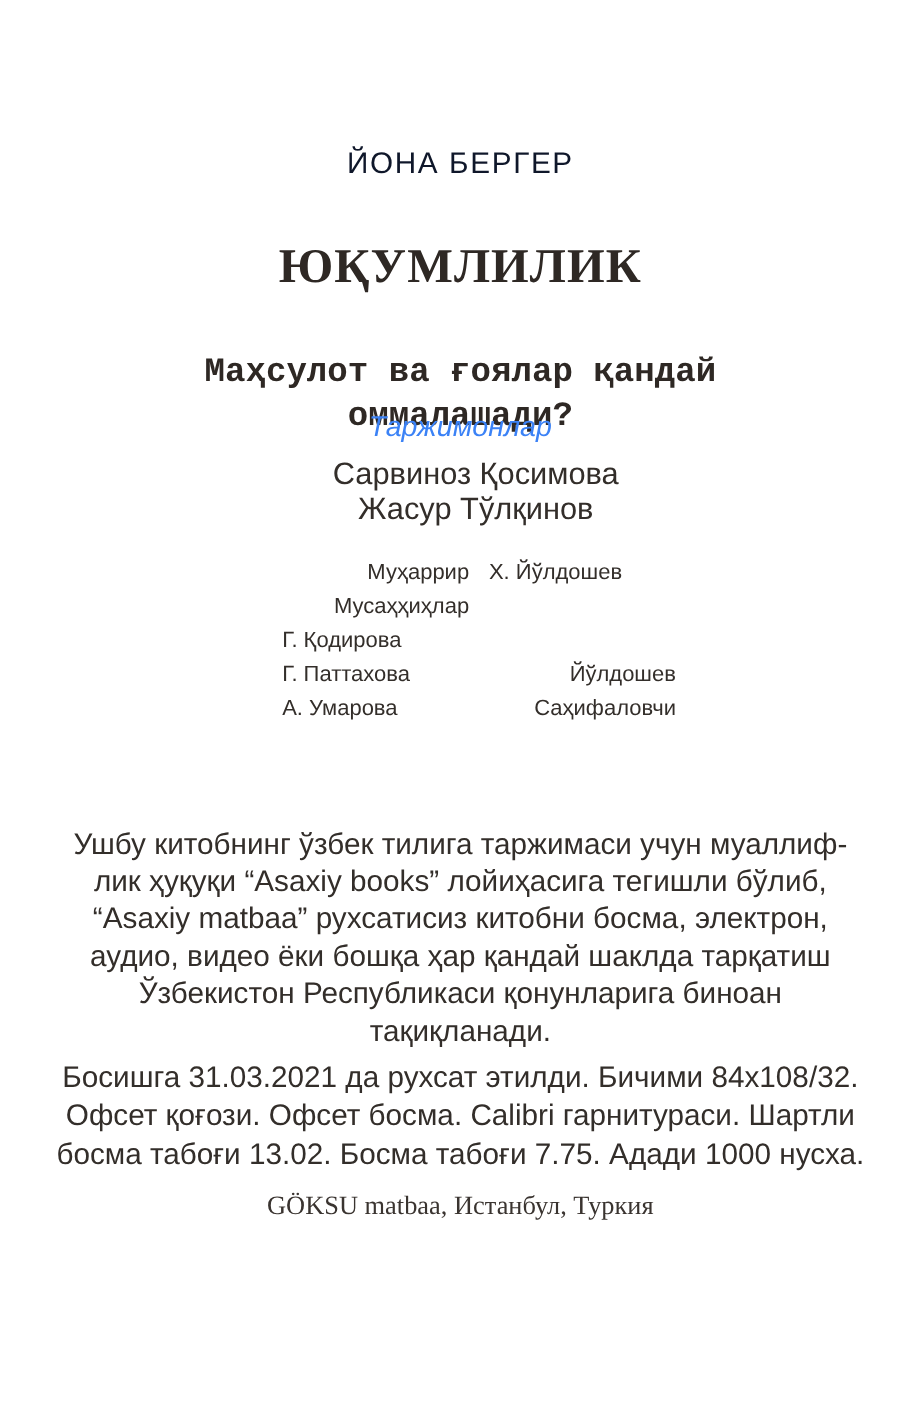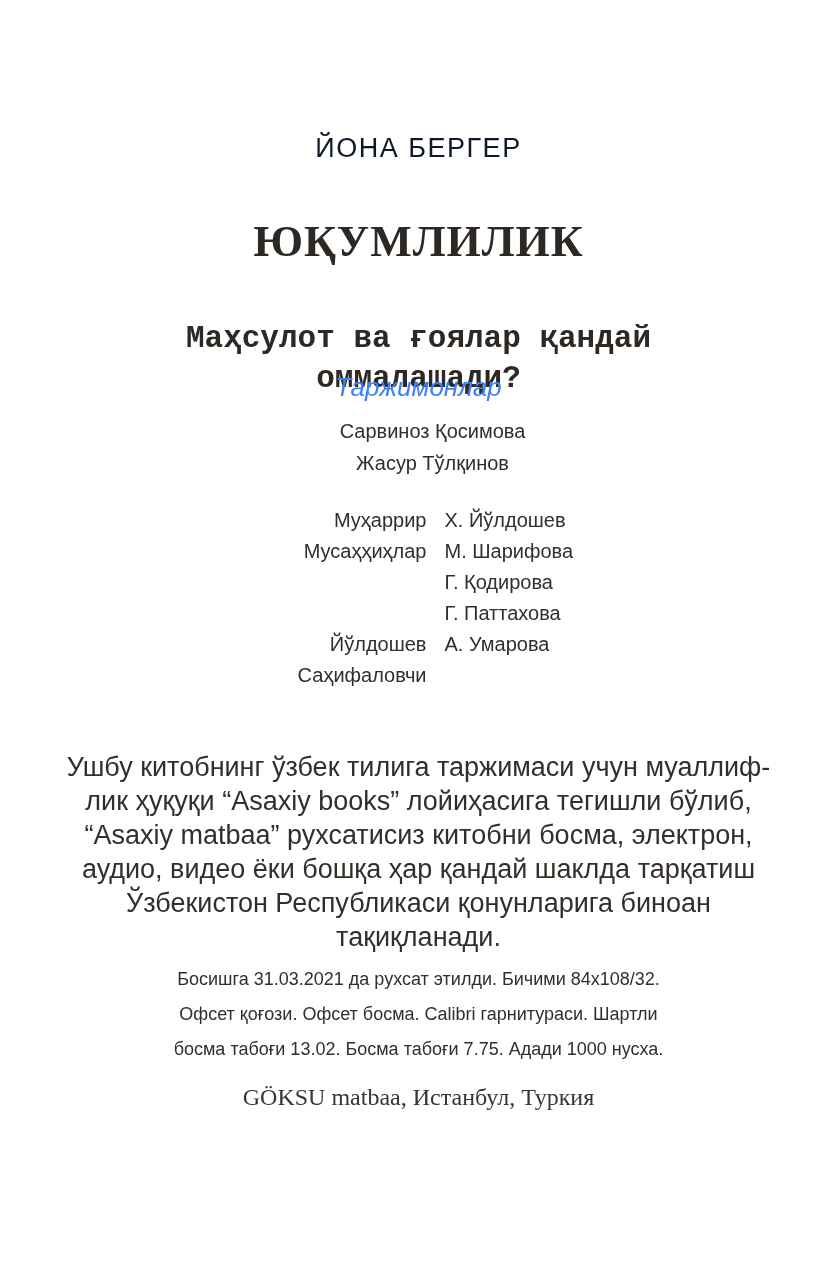--- a/index.html
+++ b/index.html
@@ -47,21 +47,21 @@
     margin-top: 36px;
   }
   .translators-heading {
     top: 372px;
     font-size: 26px;
     font-style: italic;
     color: #3b82f6;
   }
   .translator-names {
     top: 415px;
-    font-size: 20px;
+    font-size: 28px;
     line-height: 32px;
     color: #332e2a;
     padding-left: 28px;
   }
   .credits {
     position: absolute;
     top: 505px;
     left: 50%;
     transform: translateX(calc(-50% + 17px));
     display: grid;
@@ -81,21 +81,21 @@
     min-width: 170px;
   }
   .copyright {
     top: 750px;
     font-size: 27px;
     line-height: 34px;
     color: #332e2a;
   }
   .print-info {
     top: 962px;
-    font-size: 18px;
+    font-size: 27px;
     line-height: 35px;
     color: #332e2a;
     text-align: center;
   }
   .printer {
     top: 1084px;
     font-family: "Liberation Serif", "DejaVu Serif", serif;
     font-size: 24px;
     color: #3a3430;
   }
@@ -119,21 +119,20 @@
   <div class="centered translator-names">
     <div>Сарвиноз Қосимова</div>
     <div>Жасур Тўлқинов</div>
   </div>
 
   <div class="credits">
     <div class="role">Муҳаррир</div>
     <div class="name">Х. Йўлдошев</div>
 
     <div class="role">Мусаҳҳиҳлар</div>
-    <div class="name">М. Шарифова</div>
 
     <div class="role"></div>
     <div class="name">Г. Қодирова</div>
 
     <div class="role"></div>
     <div class="name">Г. Паттахова</div>
 
     <div class="role">Йўлдошев</div>
     <div class="name">А. Умарова</div>
 

